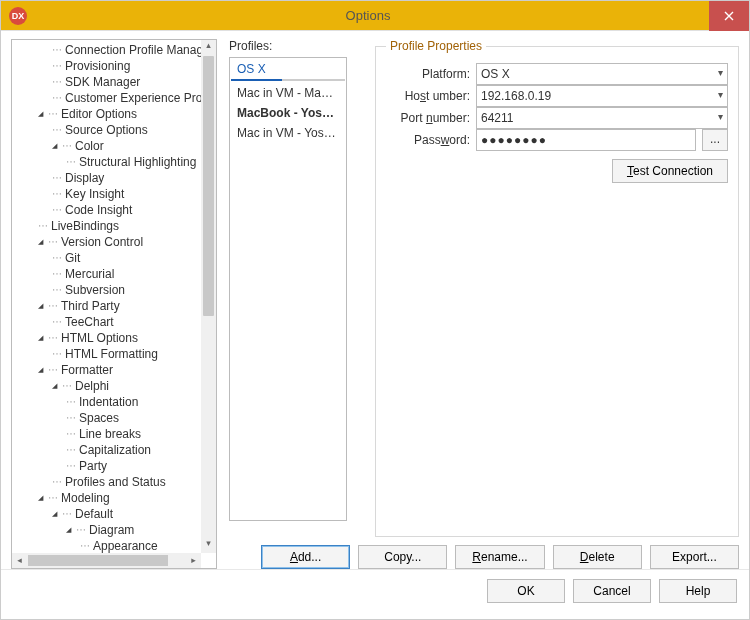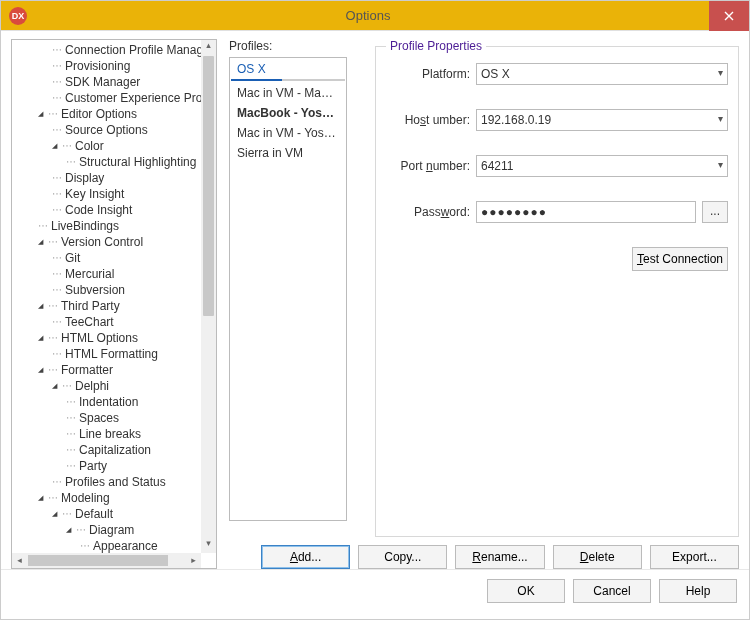--- a/index.html
+++ b/index.html
@@ -144,24 +144,24 @@
     }
     fieldset.props {
       flex:1;
       border: 1px solid #d8d8d8;
       padding: 10px 10px;
       margin-left:0;
       position: relative;
     }
     fieldset.props legend {
       font-size: 12px;
-      color: #4c1d95;
+      color: #a16207;
       padding: 0 4px;
     }
-    .form-row { display:flex; align-items:center; margin-bottom:24px; gap:6px;justify-content:space-between; }
+    .form-row { display:flex; align-items:center; margin-bottom:0; gap:6px;justify-content:space-between; }
     .form-row label { width: 84px; text-align:right; }
     .form-row label u { text-decoration: underline; }
     .combo, .txt {
       flex:1;
       height: 22px;
       border: 1px solid #bbb;
       background: #fff;
       padding: 0 4px;
       font-family: inherit;
       font-size: 12px;
@@ -175,21 +175,21 @@
     .pwdots { letter-spacing:1px; }
     .ellipsis-btn {
       width: 26px; height:22px;
       border:1px solid #bbb;
       background:#f4f4f4;
       text-align:center;
       line-height:18px;
       cursor:pointer;
     }
     .test-btn {
-      width: 96px; height: 24px;
+      width: 116px; height: 24px;
       border:1px solid #bbb;
       background:#f4f4f4;
       cursor:pointer;
       font-family:inherit;
       font-size:12px;
       margin-left:auto;
       display:block;
       margin-top:8px;
     }
     .profile-buttons {
@@ -392,21 +392,20 @@
     <div class="profiles-col">
       <div class="profiles-list">
         <div class="profiles-label">Profiles:</div>
         <div class="listbox">
           <div class="list-item selected-tab">OS X</div>
           <div class="tab-line"></div>
           <div id="profile-items">
               <div class="list-item">Mac in VM - Mave…</div>
               <div class="list-item active">MacBook - Yos…</div>
               <div class="list-item">Mac in VM - Yose…</div>
-              <div class="list-item">Sierra in VM</div>
             </div>
         </div>
       </div>
 
       <fieldset class="props">
         <legend>Profile Properties</legend>
 
         <div class="form-row">
           <label>Platform:</label>
           <div class="combo">

